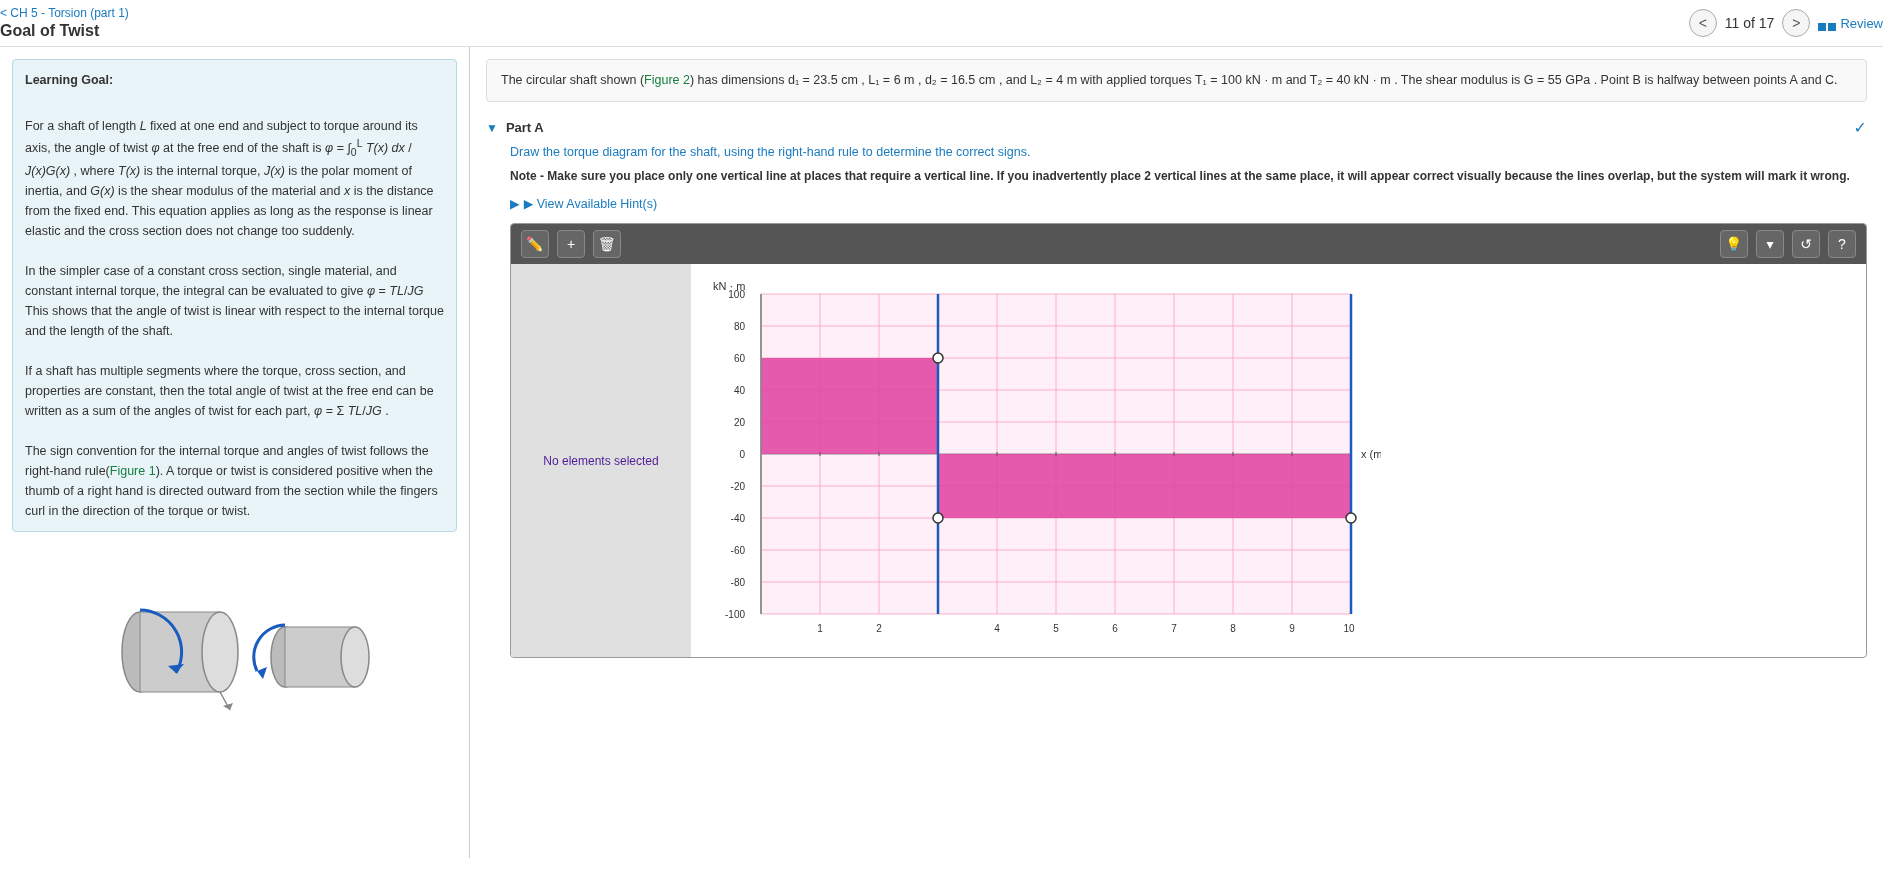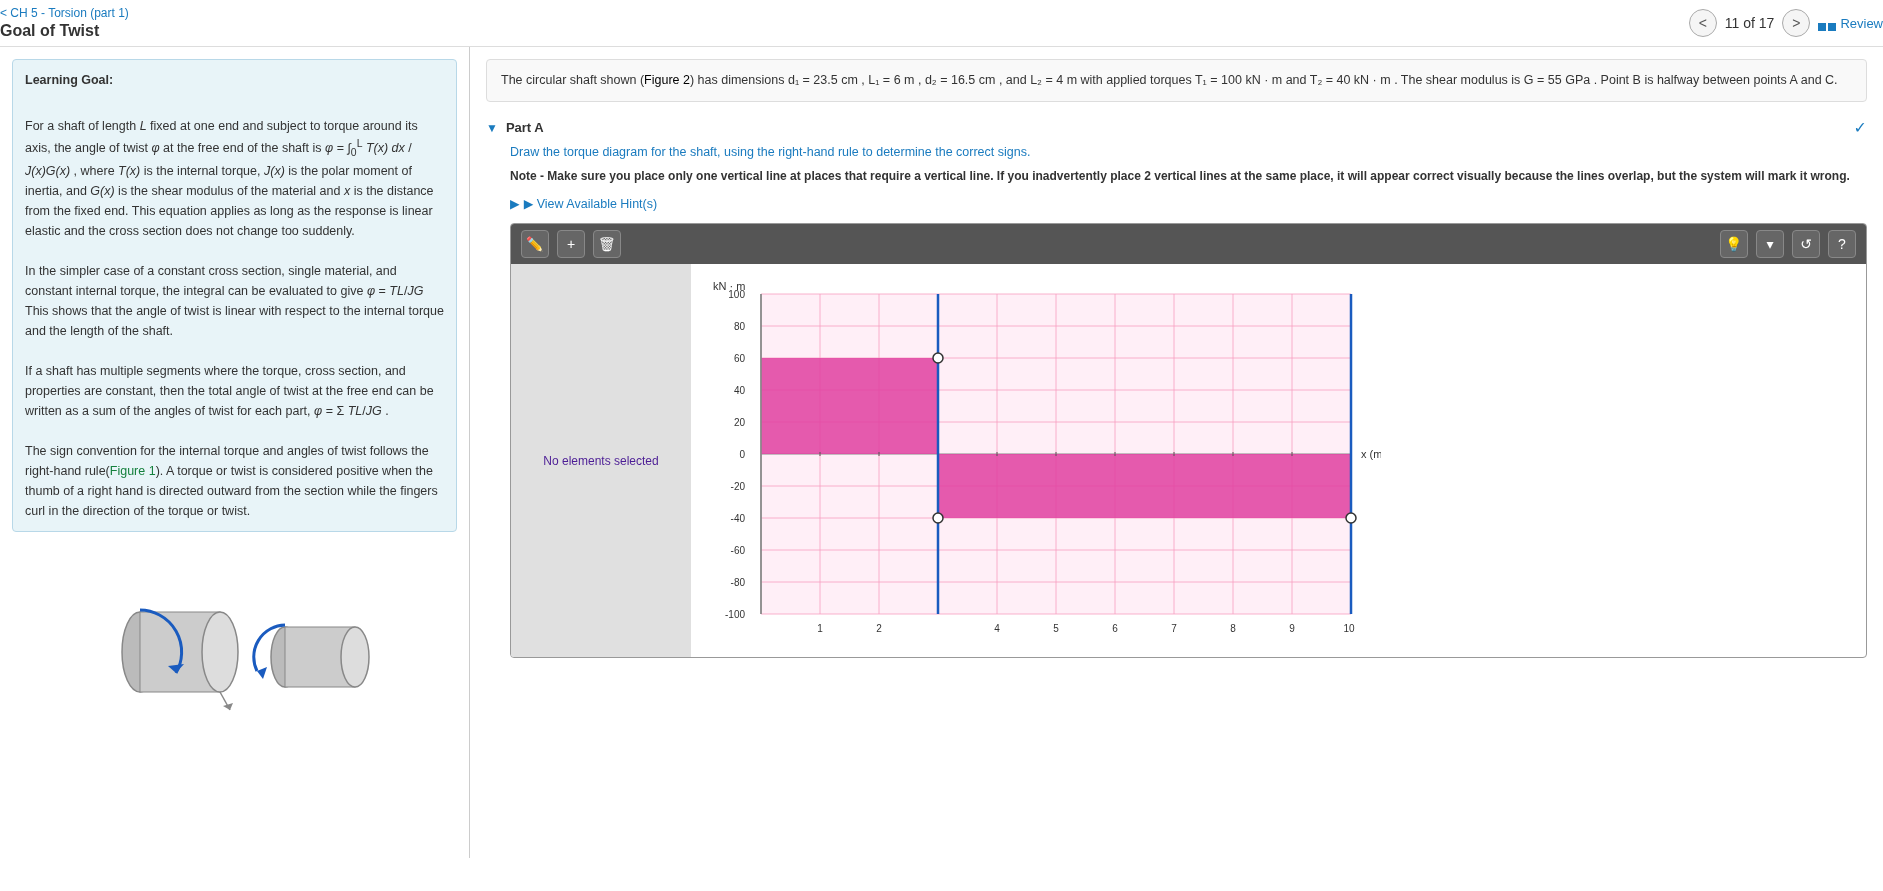--- a/index.html
+++ b/index.html
@@ -86,21 +86,21 @@
 
     .problem-statement {
       background: #f9f9f9;
       border: 1px solid #ddd;
       border-radius: 4px;
       padding: 10px 14px;
       font-size: 12.5px;
       line-height: 1.7;
       margin-bottom: 16px;
     }
-    .problem-link { color: #000000; cursor: pointer; }
+    .problem-link { color: #15803d; cursor: pointer; }
 
     .part-section { margin-bottom: 12px; }
     .part-header {
       display: flex; align-items: center; gap: 8px;
       margin-bottom: 8px; cursor: pointer;
     }
     .part-arrow { color: #1a7bbf; font-size: 12px; }
     .part-title { font-weight: bold; font-size: 13px; }
     .checkmark { color: #1a7bbf; font-size: 16px; margin-left: auto; }
 

